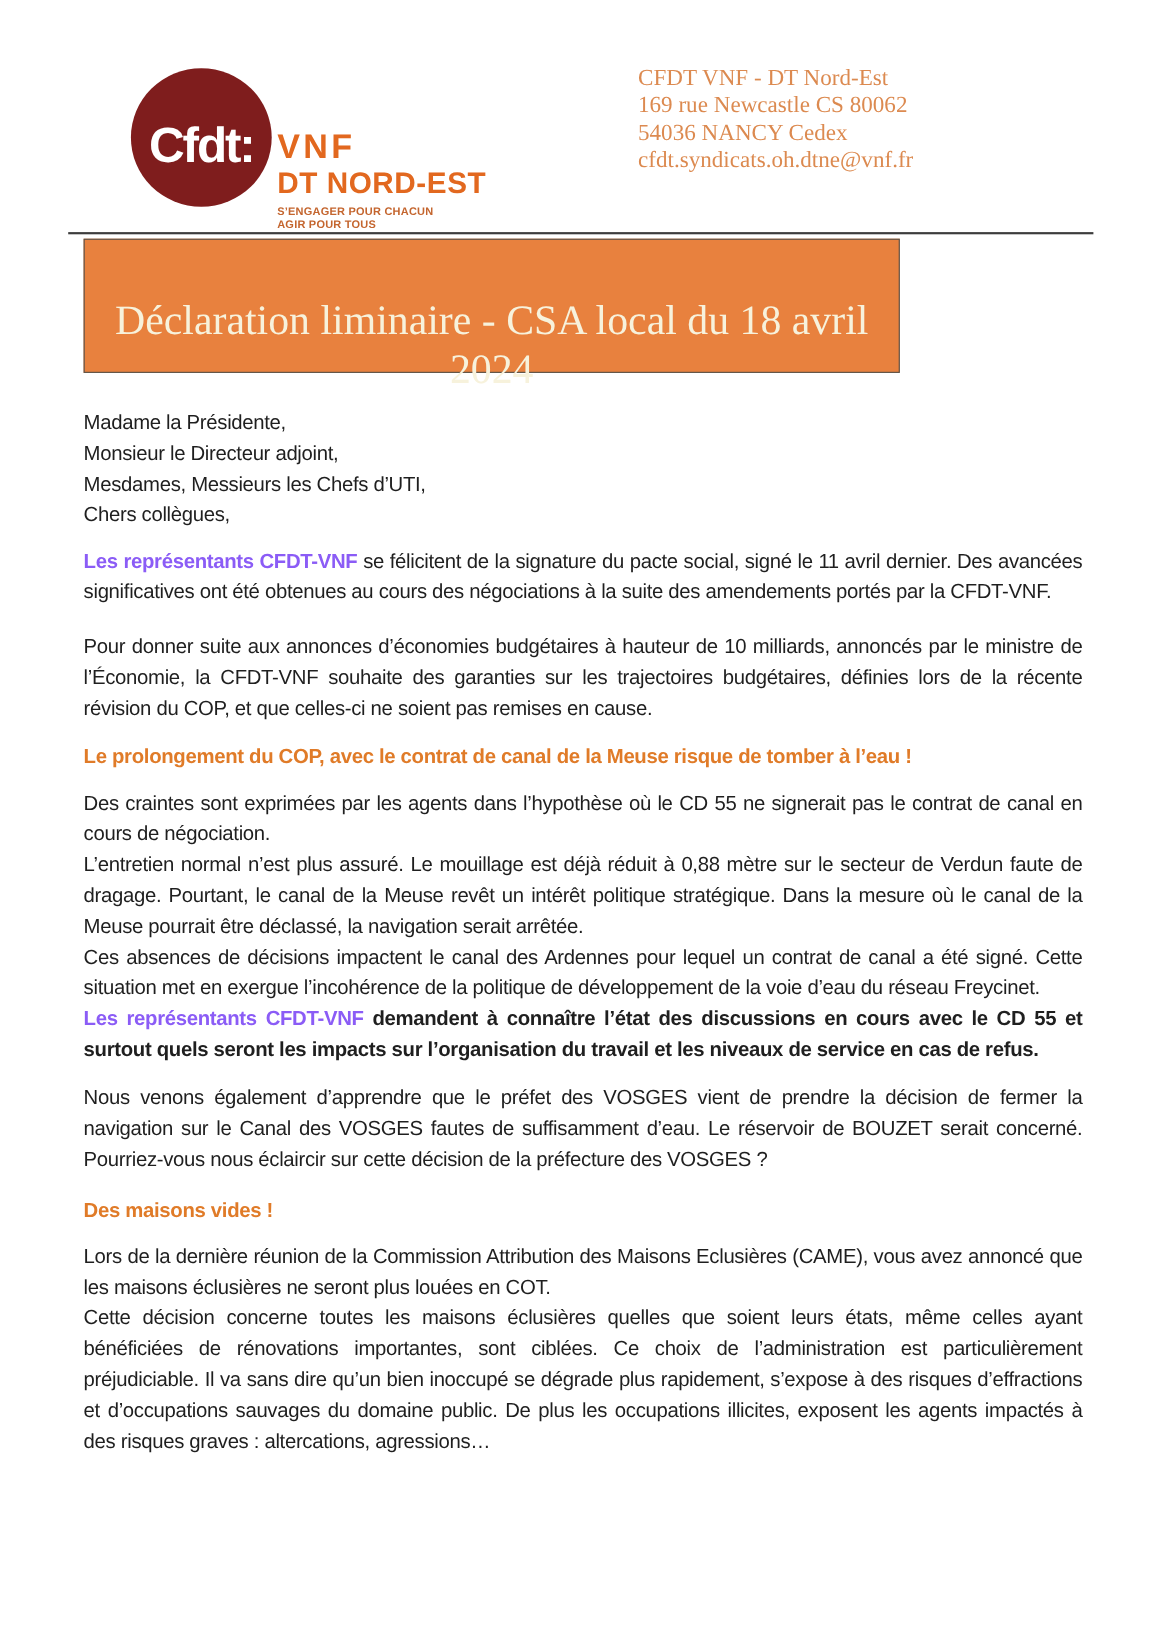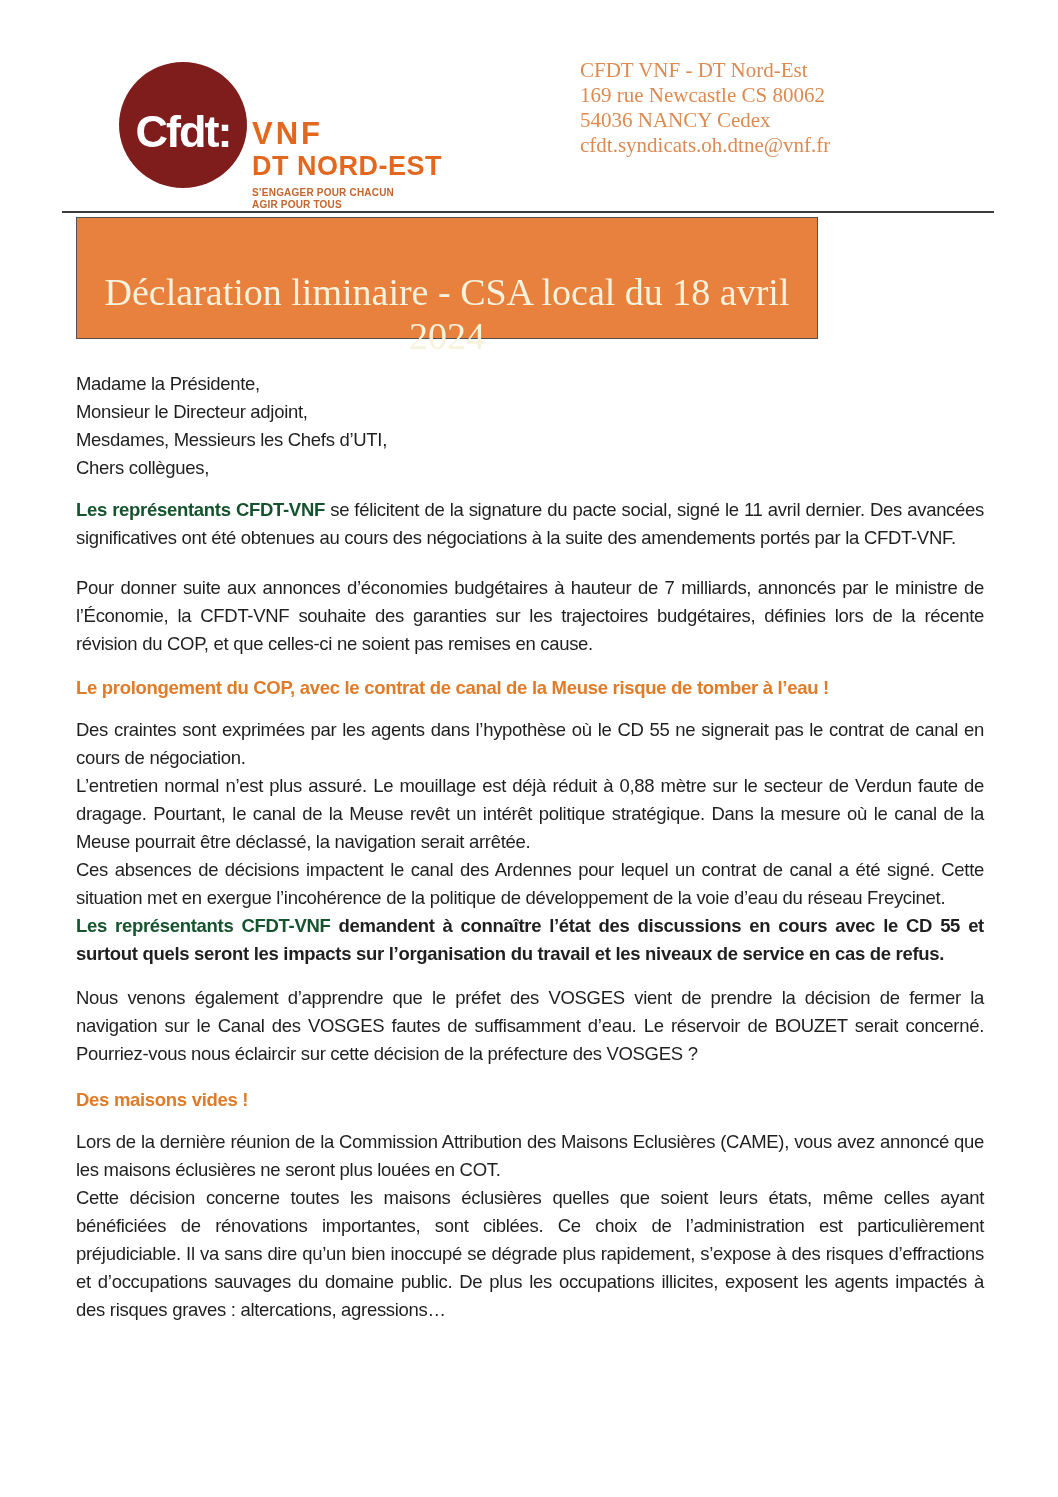--- a/index.html
+++ b/index.html
@@ -90,21 +90,21 @@
   .para { text-align: justify; margin: 0 0 22px 0; }
   .para.tight { margin-bottom: 16px; }
   .block { margin: 0 0 16px 0; }
   .block .pline { text-align: justify; }
   .section-heading {
     color: #e07b28;
     font-weight: bold;
     margin: 0 0 14px 0;
     font-size: 18.5px;
   }
-  .lead-orange { color: #14532d; font-weight: bold; }
+  .lead-orange { color: #8b5cf6; font-weight: bold; }
   .bold-black  { font-weight: bold; }
   .p4 { margin-bottom: 18px; }
   .block.last { margin-bottom: 0; }
 </style>
 </head>
 <body>
 
 <div class="page">
 
   <div class="cfdt-circle">
@@ -136,21 +136,21 @@
 
     <div class="greeting">
       <div>Madame la Présidente,</div>
       <div>Monsieur le Directeur adjoint,</div>
       <div>Mesdames, Messieurs les Chefs d’UTI,</div>
       <div>Chers collègues,</div>
     </div>
 
     <p class="para"><span class="lead-orange">Les représentants CFDT-VNF</span><span> se félicitent de la signature du pacte social, signé le 11 avril dernier. Des avancées significatives ont été obtenues au cours des négociations à la suite des amendements portés par la CFDT-VNF.</span></p>
 
-    <p class="para tight">Pour donner suite aux annonces d’économies budgétaires à hauteur de 7 milliards, annoncés par le ministre de l’Économie, la CFDT-VNF souhaite des garanties sur les trajectoires budgétaires, définies lors de la récente révision du COP, et que celles-ci ne soient pas remises en cause.</p>
+    <p class="para tight">Pour donner suite aux annonces d’économies budgétaires à hauteur de 10 milliards, annoncés par le ministre de l’Économie, la CFDT-VNF souhaite des garanties sur les trajectoires budgétaires, définies lors de la récente révision du COP, et que celles-ci ne soient pas remises en cause.</p>
 
     <h2 class="section-heading">Le prolongement du COP, avec le contrat de canal de la Meuse risque de tomber à l’eau !</h2>
 
     <div class="block">
       <div class="pline">Des craintes sont exprimées par les agents dans l’hypothèse où le CD 55 ne signerait pas le contrat de canal en cours de négociation.</div>
       <div class="pline">L’entretien normal n’est plus assuré. Le mouillage est déjà réduit à 0,88 mètre sur le secteur de Verdun faute de dragage. Pourtant, le canal de la Meuse revêt un intérêt politique stratégique. Dans la mesure où le canal de la Meuse pourrait être déclassé, la navigation serait arrêtée.</div>
       <div class="pline">Ces absences de décisions impactent le canal des Ardennes pour lequel un contrat de canal a été signé. Cette situation met en exergue l’incohérence de la politique de développement de la voie d’eau du réseau Freycinet.</div>
       <div class="pline"><span class="lead-orange">Les représentants CFDT-VNF</span><span class="bold-black"> demandent à connaître l’état des discussions en cours avec le CD 55 et surtout quels seront les impacts sur l’organisation du travail et les niveaux de service en cas de refus.</span></div>
     </div>
 

